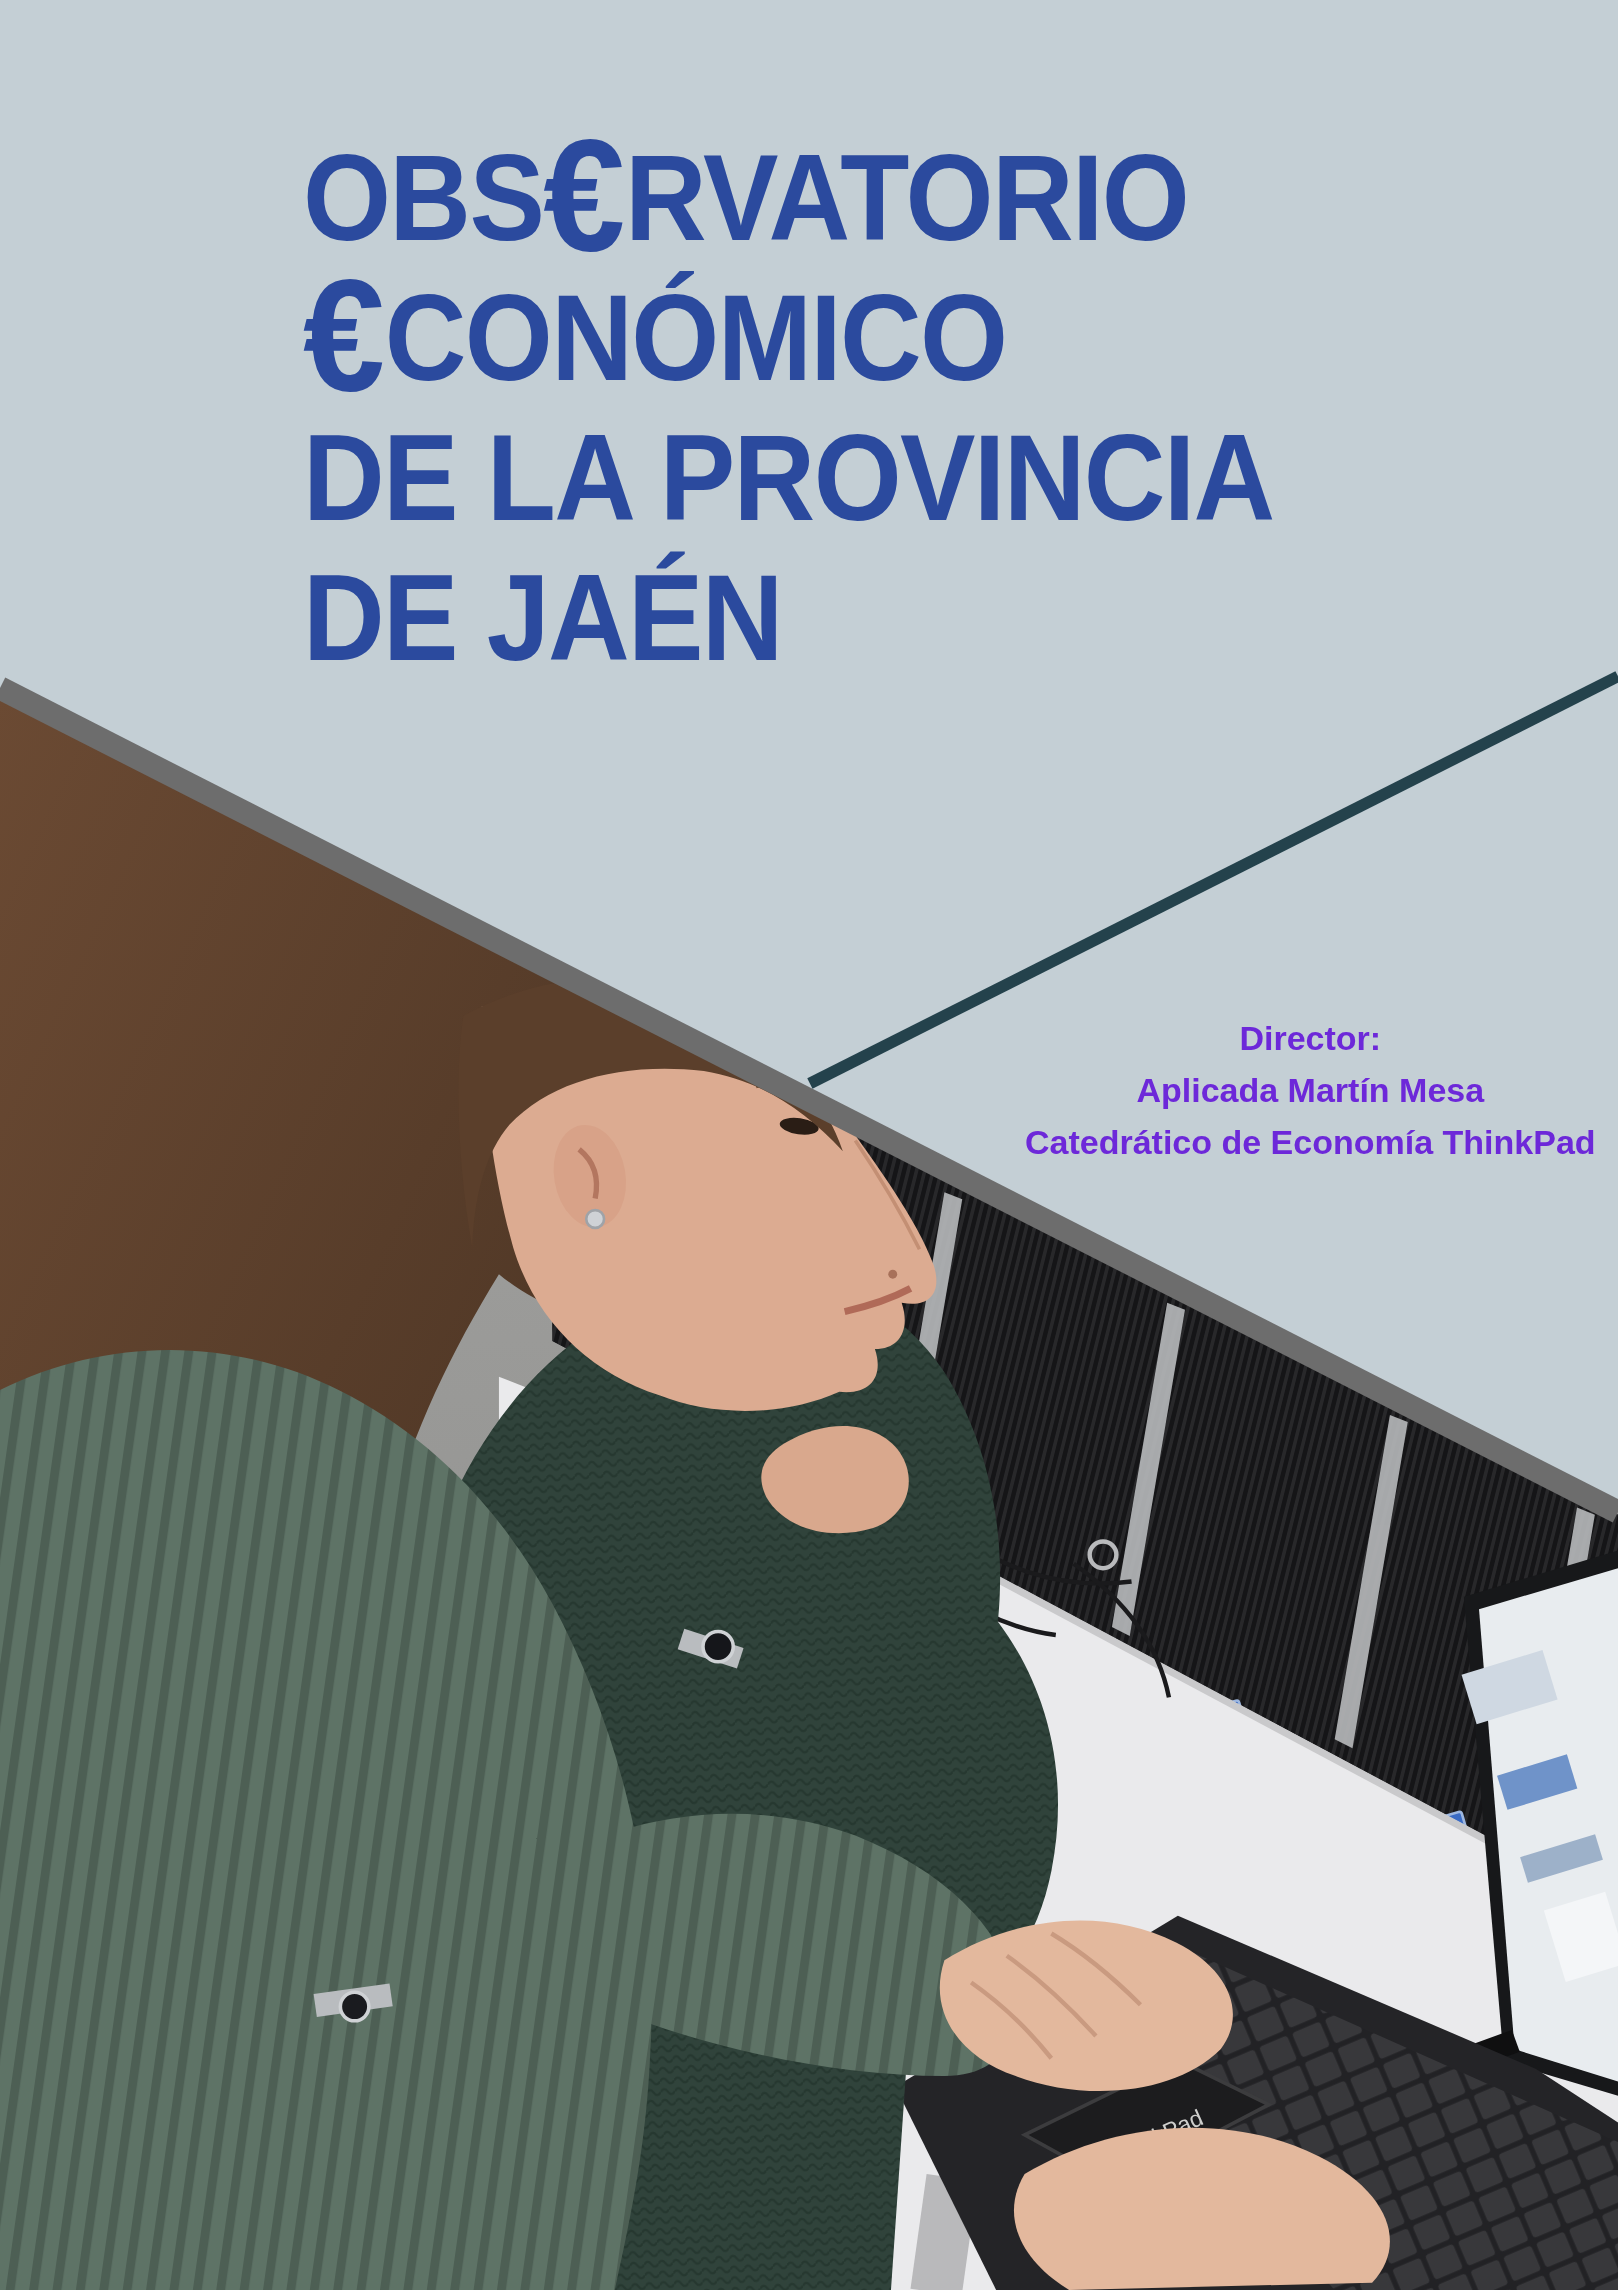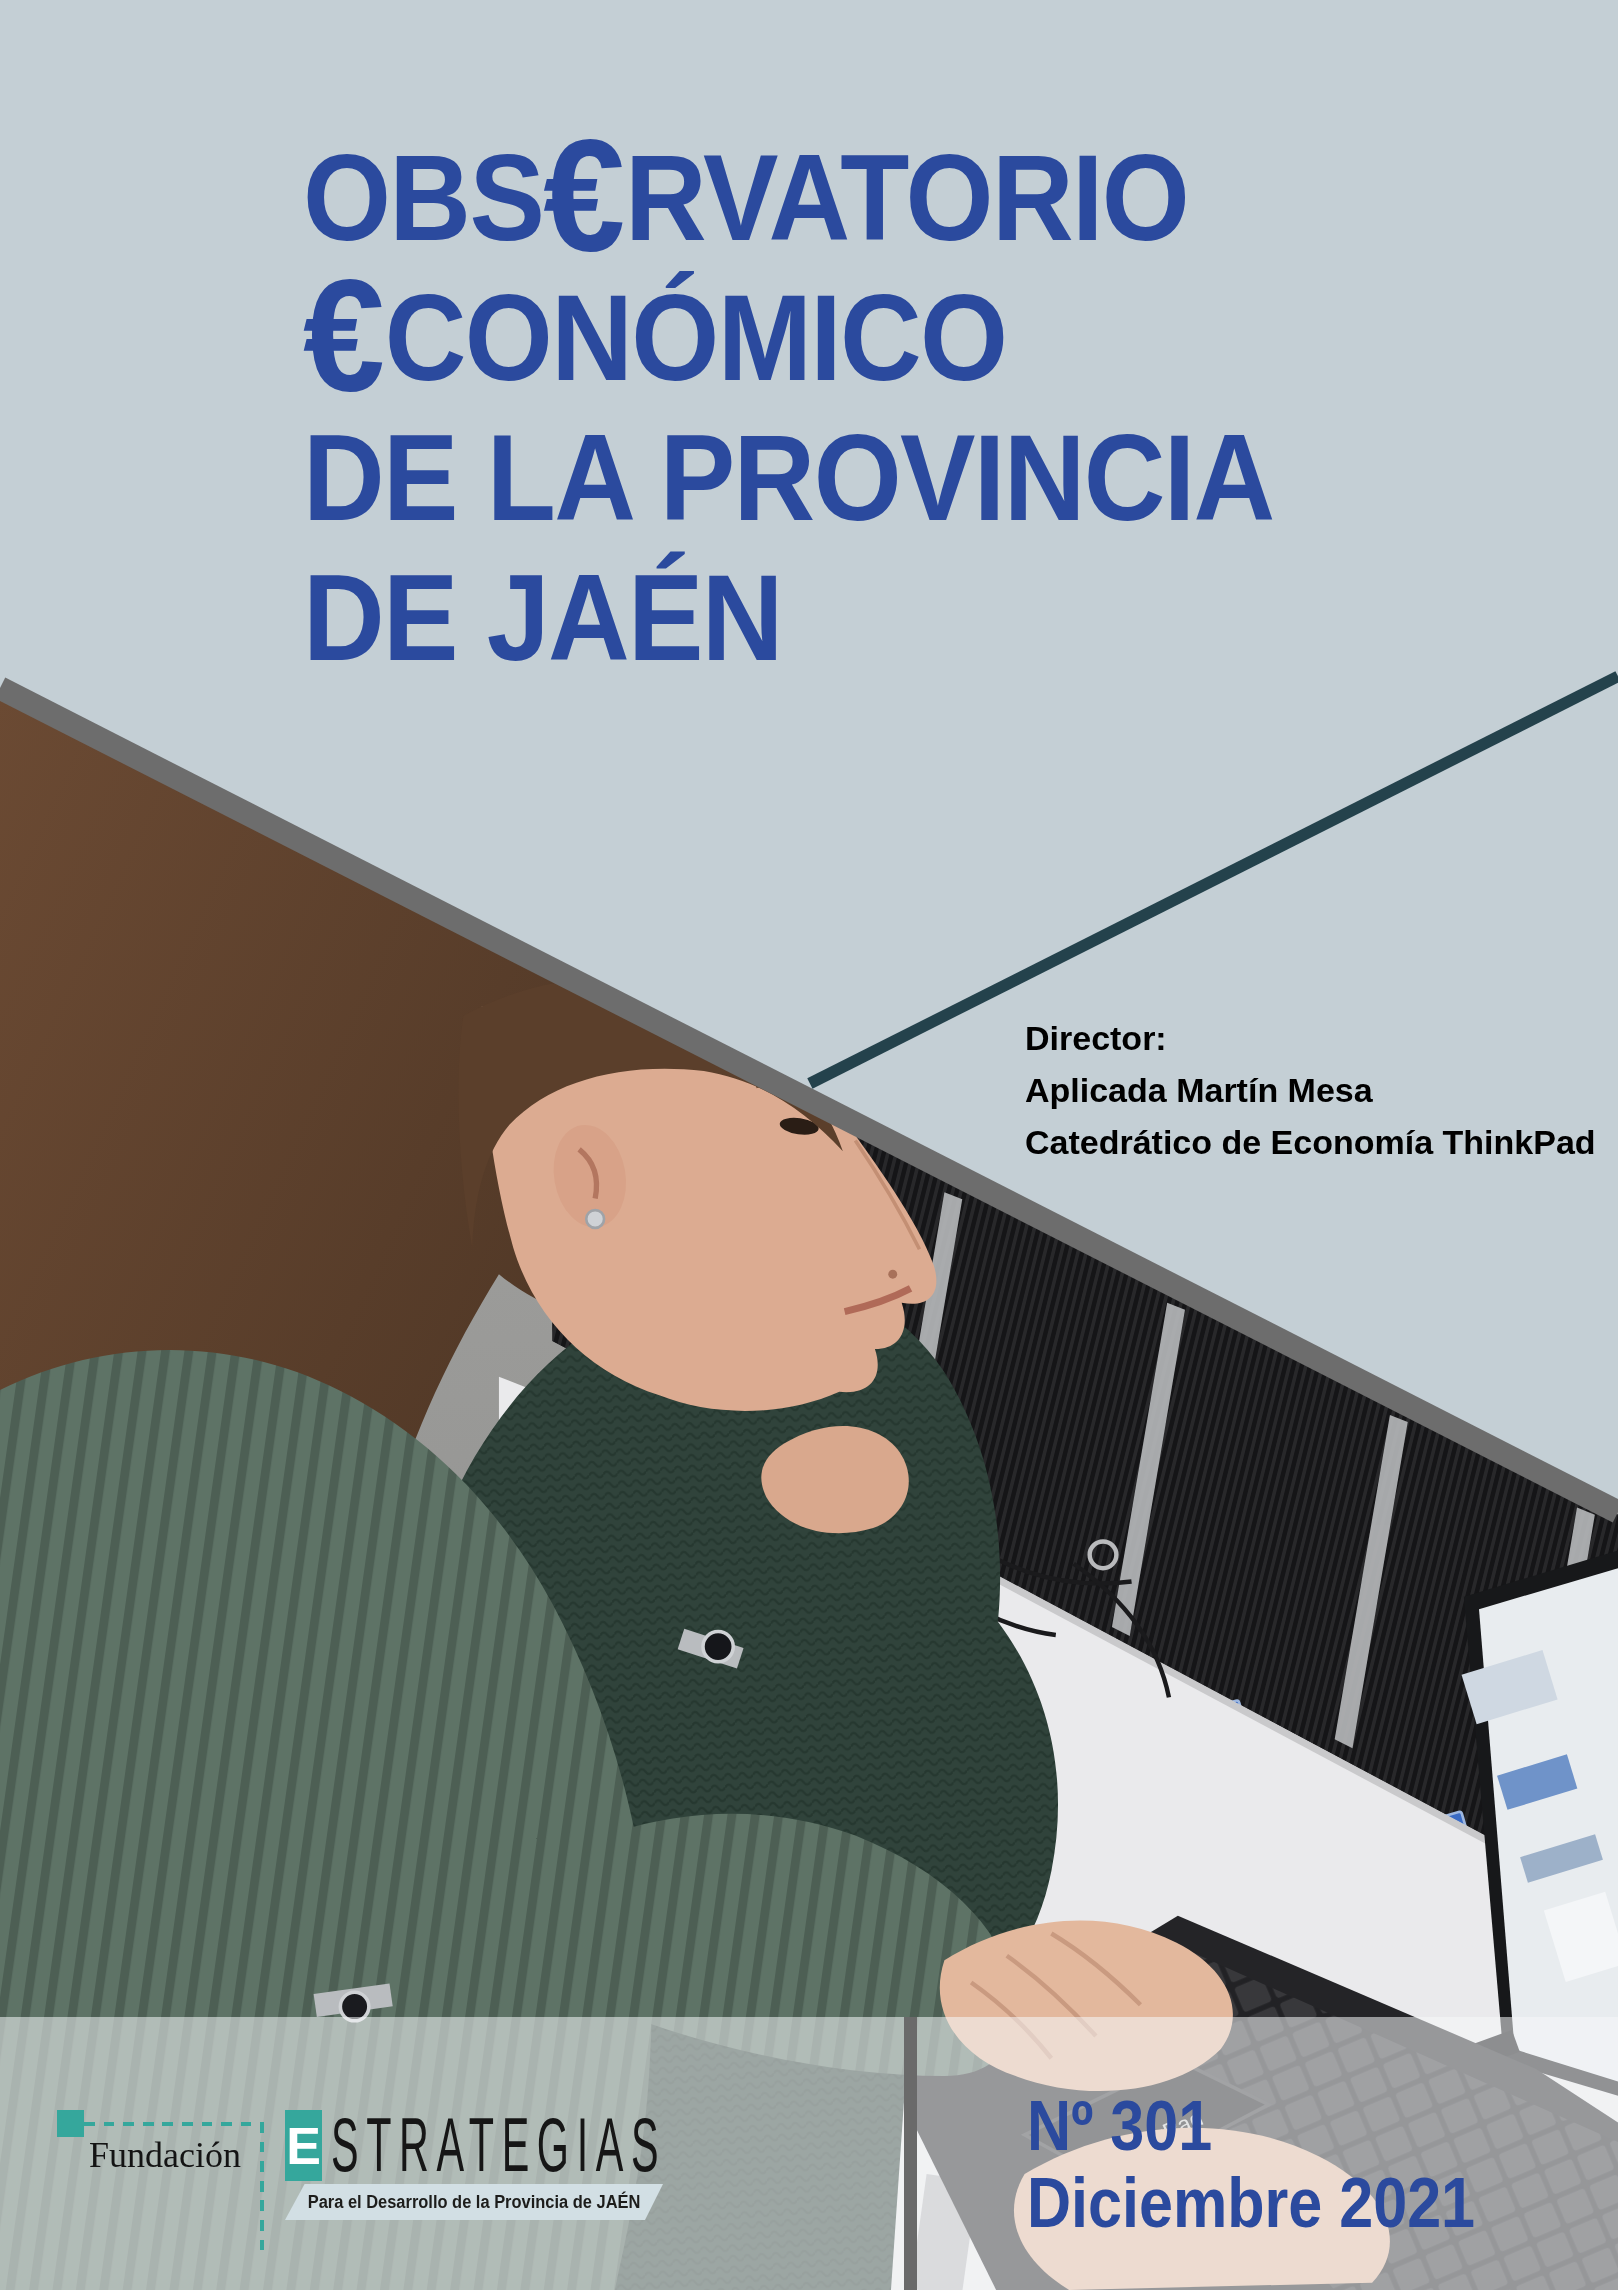--- a/index.html
+++ b/index.html
@@ -14,22 +14,23 @@
     letter-spacing:-1.8px;transform:scaleX(0.92);transform-origin:left top;
     white-space:nowrap;
   }
   .title .eur{
     font-size:1.30em;line-height:0.9px;font-weight:bold;
     position:relative;top:0.06em;letter-spacing:0;
   }
   
   .director{
     position:absolute;left:1025px;top:1012px;z-index:3;
-    color:#000000;font-weight:bold;font-size:34px;line-height:52px;
+    color:#6d28d9;font-weight:bold;font-size:34px;line-height:52px;
     white-space:nowrap;
+    text-align:center;
   }
   
   .photo-svg{position:absolute;left:0;top:0;z-index:1;}
   
   .band{
     position:absolute;left:0;top:2017px;width:1618px;height:274px;z-index:4;
     background:rgba(245,248,250,0.55);
   }
   .band .divider{
     position:absolute;left:904px;top:0;width:12.5px;height:274px;background:#6a6a6a;
@@ -288,36 +289,15 @@
     <div>DE LA PROVINCIA</div>
     <div>DE JAÉN</div>
   </div>
 
   <div class="director">
     <div>Director:</div>
     <div>Aplicada Martín Mesa</div>
     <div>Catedrático de Economía ThinkPad</div>
   </div>
 
-  <div class="band">
-    <div class="mark-square"></div>
-    <div class="dash-h"></div>
-    <div class="dash-v"></div>
-    <div class="fundacion">Fundación</div>
-
-    <div class="e-block">E</div>
-    <div class="strategias">
-      <span>STRATEGIAS</span>
-    </div>
-    <div class="tagline-band">
-      <span>Para el Desarrollo de la Provincia de JAÉN</span>
-    </div>
-
-    <div class="divider"></div>
-
-    <div class="issue">
-      <div>Nº 301</div>
-      <div>Diciembre 2021</div>
-    </div>
-  </div>
 
 </div>
 
 
 </body></html>

